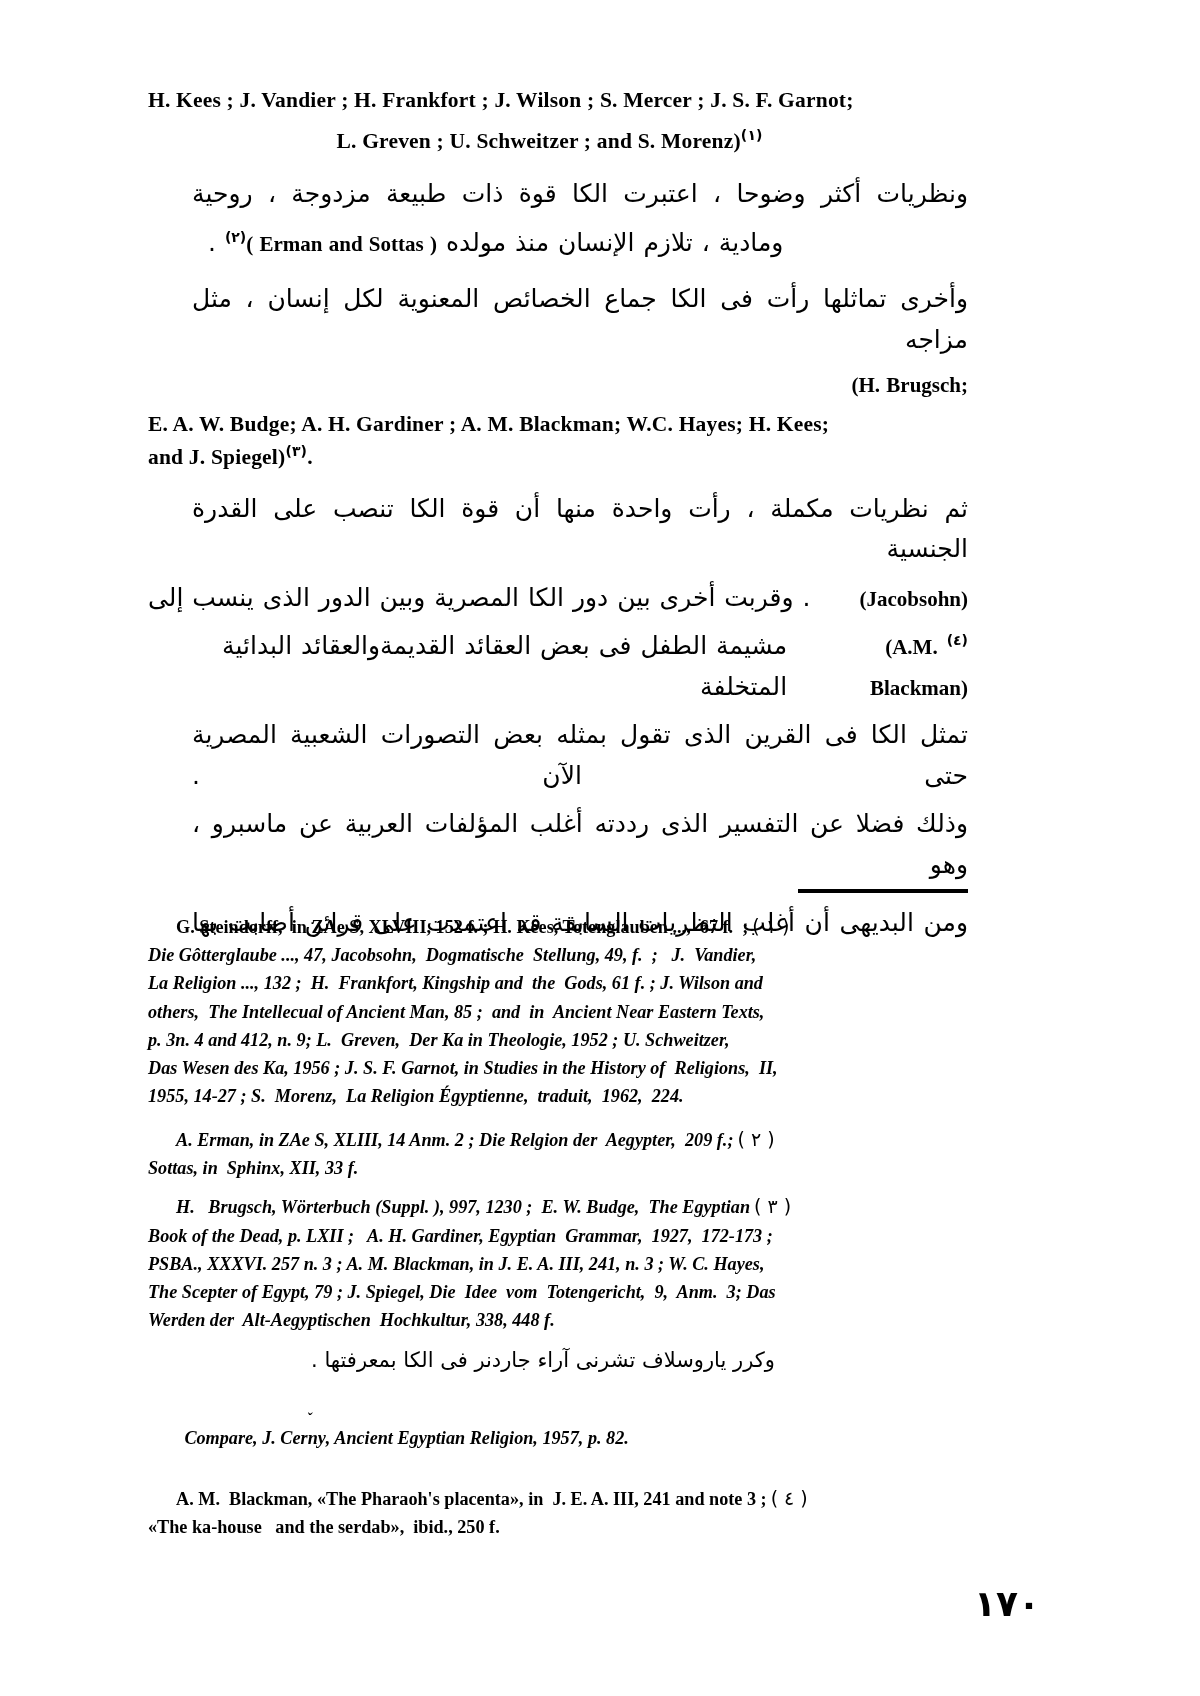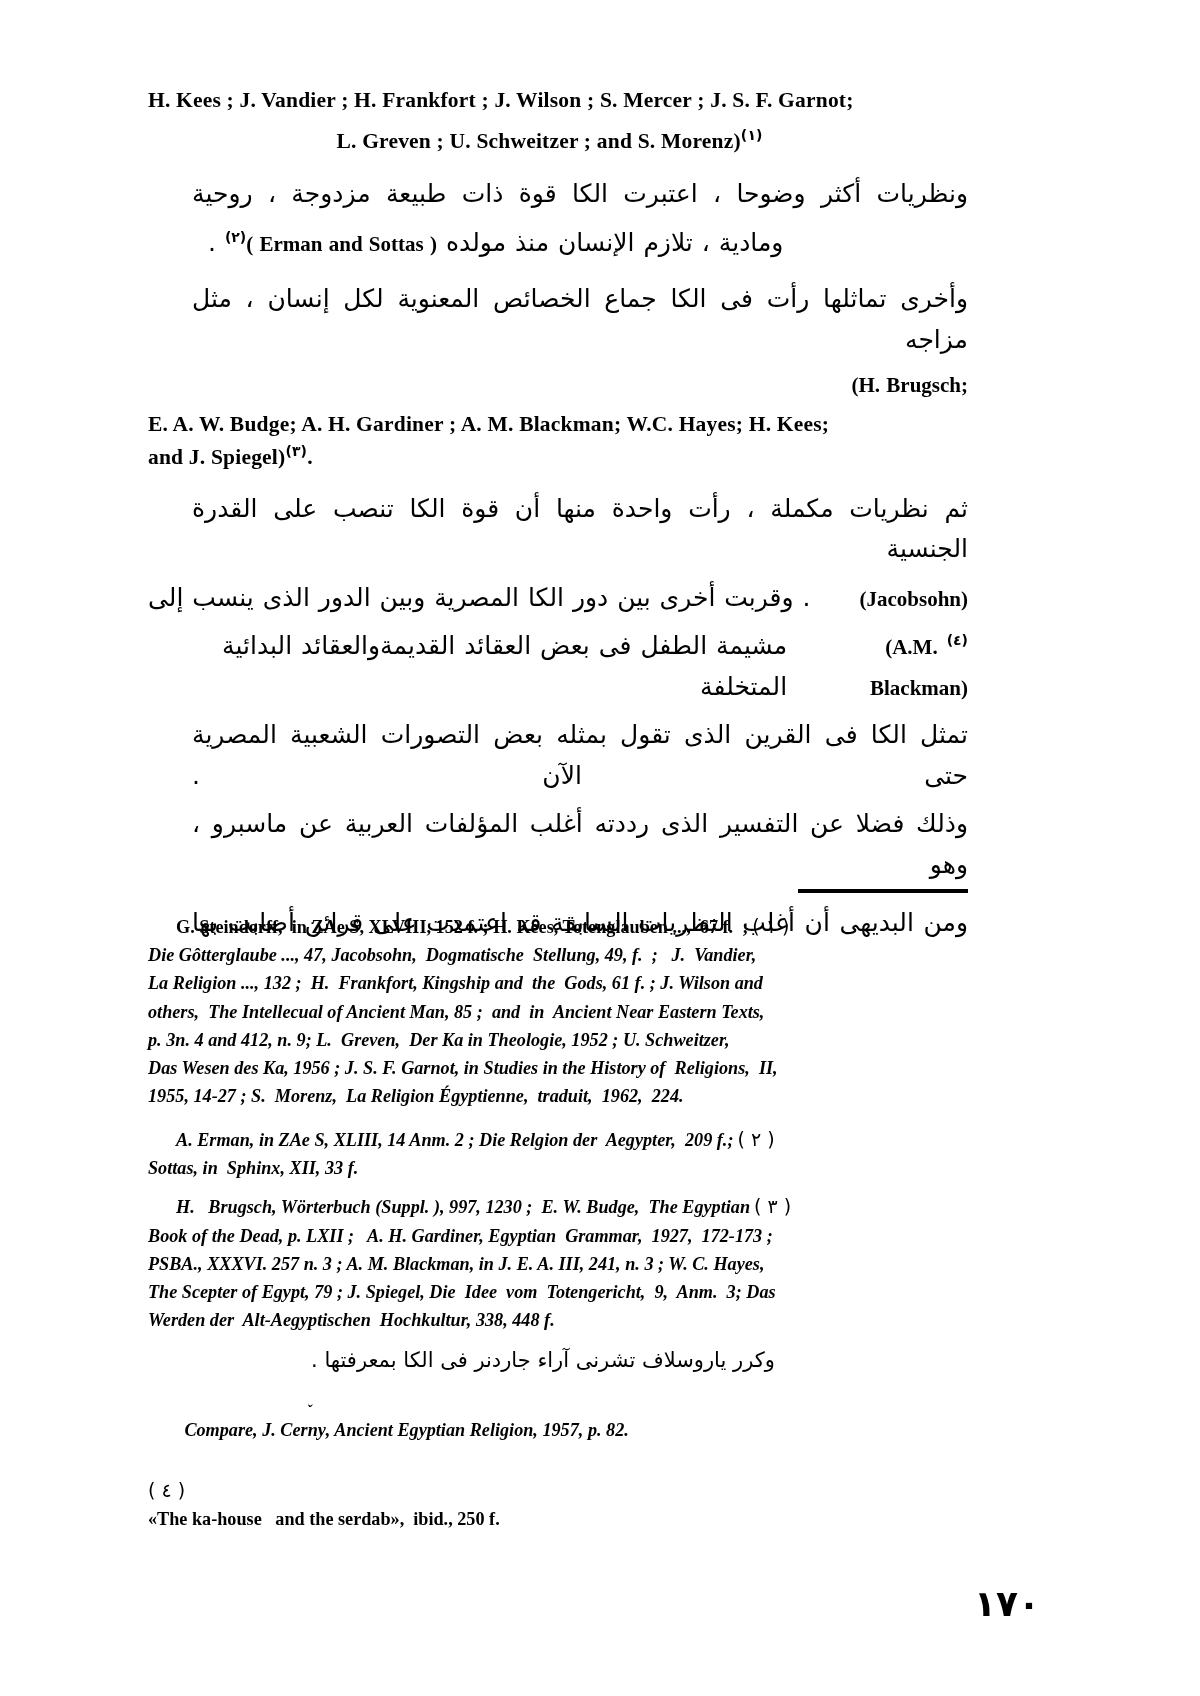--- a/index.html
+++ b/index.html
@@ -133,21 +133,21 @@
     padding-right: 4px;
   }
   i, .it { font-style: italic; }
 
   .fn-ar {
     direction: rtl;
     text-align: center;
     font-family: "DejaVu Sans", "Liberation Sans", sans-serif;
     font-size: 21px;
     font-weight: 400;
-    margin: 12px 0 12px 0;
+    margin: 12px 0 20px 0;
     padding-right: 30px;
     line-height: 1.4;
   }
   .cerny-wrap { position: relative; display: inline-block; }
   .caron {
     position: absolute;
     top: -13px;
     left: 50%;
     transform: translateX(-50%);
     font-size: 15px;
@@ -259,20 +259,21 @@
 
       <div class="fn-ar">وكرر ياروسلاف تشرنى آراء جاردنر فى الكا بمعرفتها .</div>
 
       <div class="fn-line it">
         <span>Compare, J. C</span><span class="cerny-wrap"><span class="caron">ˇ</span><span>erny</span></span><span>, Ancient Egyptian Religion, 1957, p. 82.</span>
       </div>
     </div>
 
     <div class="fn-note" style="margin-top:4px;">
       <div class="fn-line has-marker">
+        <span class="fn-text">A. M.  Blackman, «The Pharaoh's placenta», in  J. E. A. III, 241 and note 3 ;</span>
         <span class="fn-marker">( ٤ )</span>
       </div>
       <div class="fn-line">«The ka-house   and the serdab»,  ibid., 250 f.</div>
     </div>
 
   </div>
 
   <div class="page-number">١٧٠</div>
 
 </div>

